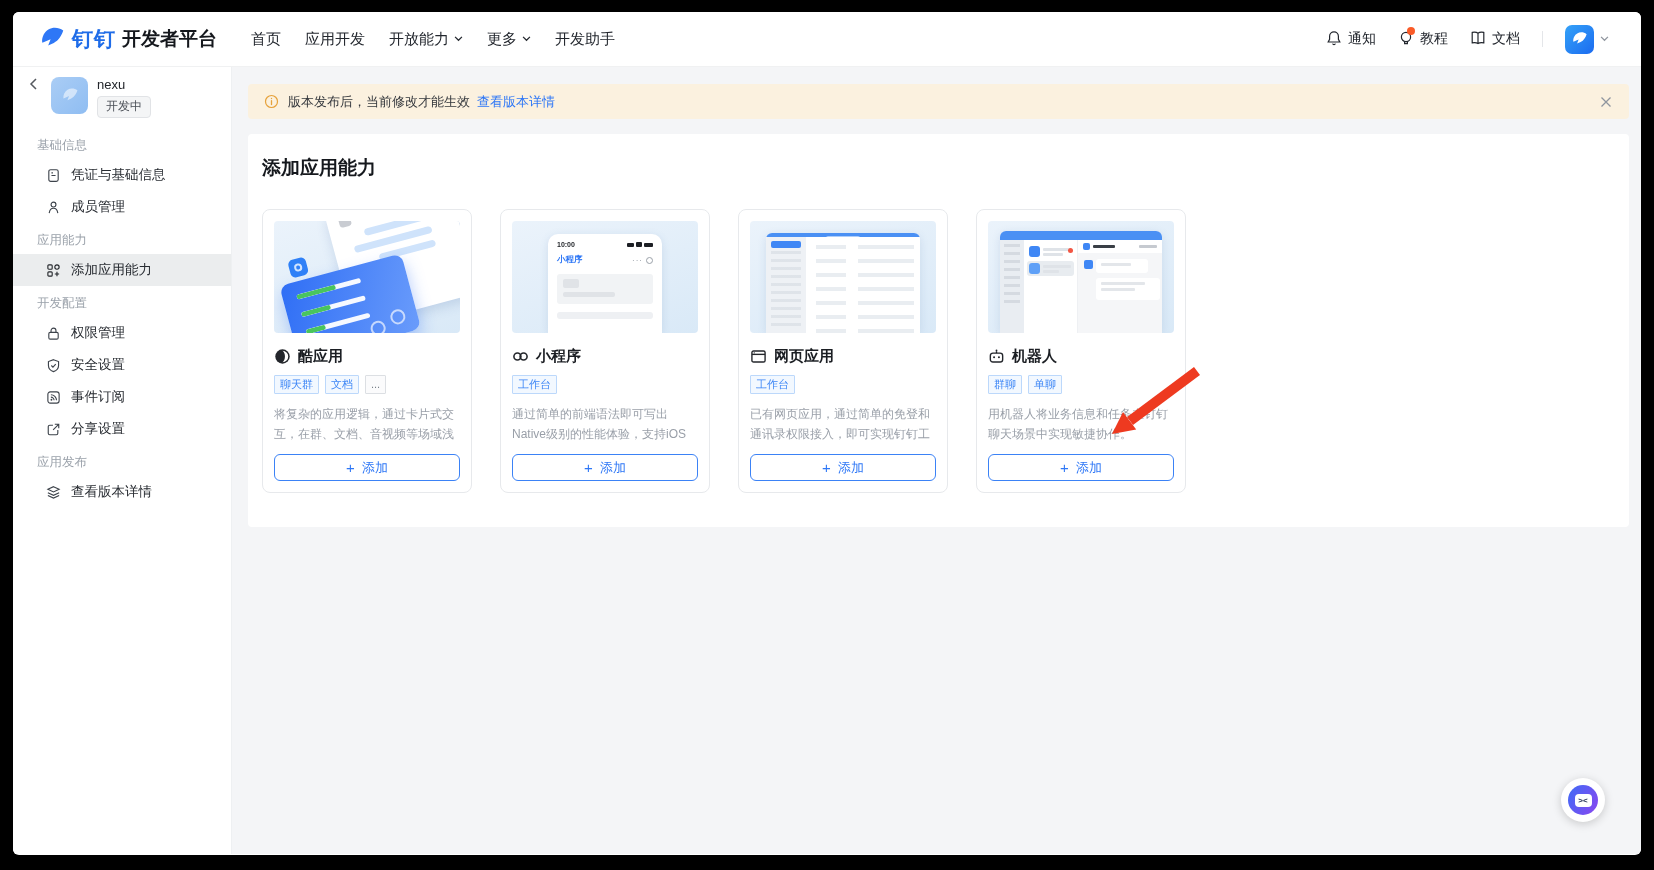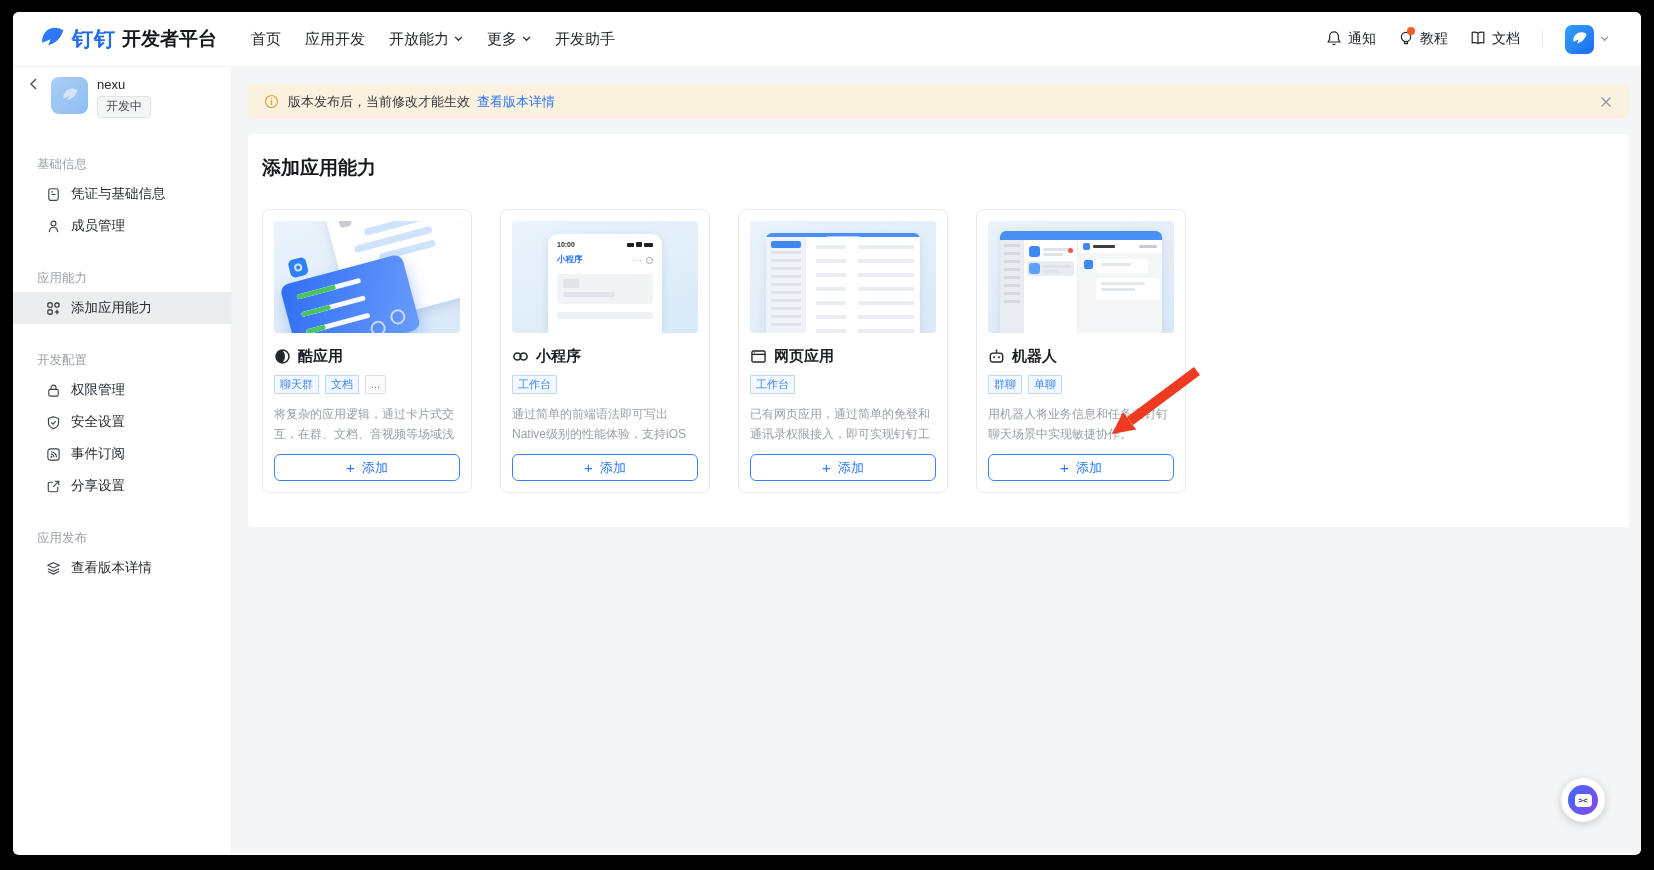--- a/index.html
+++ b/index.html
@@ -31,21 +31,21 @@
 
   
   .side-app { display:flex; align-items:flex-start; padding:10px 8px 10px 14px; }
   .collapse { width:14px; height:14px; cursor:pointer; flex-shrink:0; }
   .app-icon { width:37px; height:37px; border-radius:8px; margin-left:10px; flex-shrink:0;
     background:linear-gradient(135deg,#aacdf5,#8fbdf2); display:flex; align-items:center; justify-content:center; }
   .app-icon svg { width:20px; height:20px; opacity:.55; }
   .app-meta { margin-left:9px; }
   .app-name { font-size:13px; color:#23262b; }
   .app-status { display:inline-block; margin-top:4px; font-size:12px; color:#4c5158; background:#f4f5f6; border:1px solid #e1e3e6; border-radius:4px; padding:1px 8px 2px; }
-  .side-section-title { margin:28px 0 5px; padding-left:24px; font-size:12.5px; color:#9aa1aa; }
+  .side-section-title { margin:9px 0 5px; padding-left:24px; font-size:12.5px; color:#9aa1aa; }
   .side-item { height:32px; display:flex; align-items:center; gap:10px; padding-left:33px; font-size:13.5px; color:#272b31; cursor:pointer; }
   .side-item svg { width:15px; height:15px; flex-shrink:0; }
   .side-item.selected { background:#ebedee; }
 
   
   .banner { margin:17px 12px 0 16px; height:35px; background:#fbf1df; border-radius:4px; display:flex; align-items:center; padding:0 16px; font-size:13px; color:#35383d; }
   .banner svg.info { width:15px; height:15px; margin-right:9px; flex-shrink:0; }
   .banner-link { color:#2e77f6; margin-left:7px; cursor:pointer; }
   .banner-close { margin-left:auto; width:14px; height:14px; cursor:pointer; }
 

